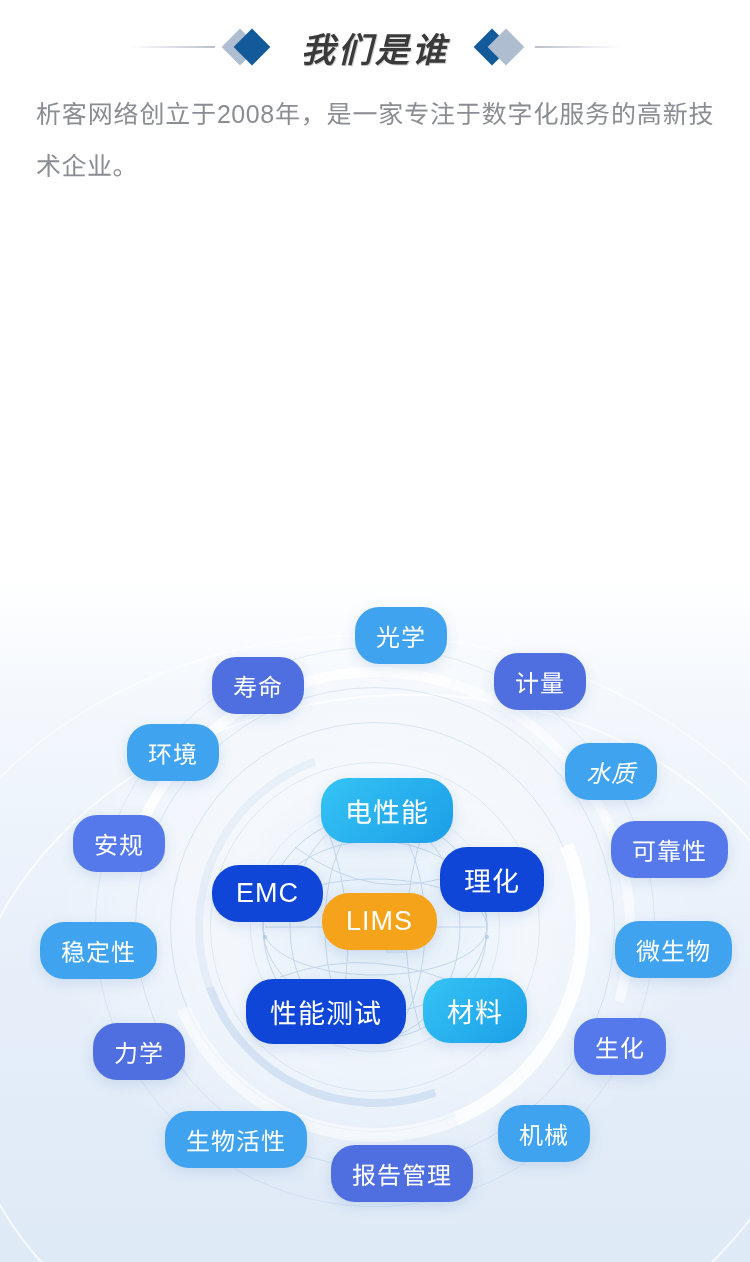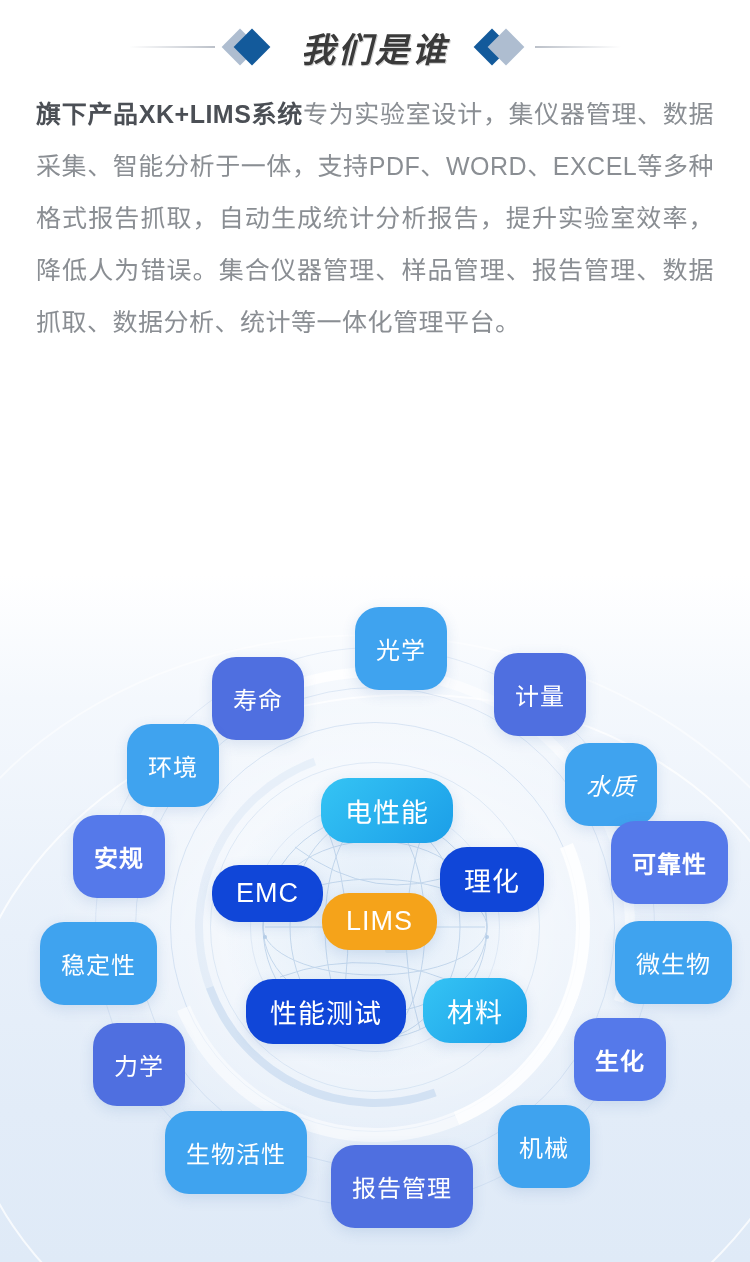--- a/index.html
+++ b/index.html
@@ -141,25 +141,25 @@
   .tag {
     position:absolute;
     display:flex; align-items:center; justify-content:center;
     color:#ffffff;
     white-space:nowrap;
     border-radius:22px;
     box-shadow:0 4px 14px rgba(60,110,180,.16);
     letter-spacing:1px;
     cursor:pointer;
   }
-  .tag.sz-m { font-size:24px; padding:24px 21px; border-radius:24px; }
+  .tag.sz-m { font-size:24px; padding:11px 21px; border-radius:24px; }
   .tag.sz-l { font-size:27px; padding:13px 24px; border-radius:27px; }
 
   .c-sky    { background:#3fa3ef; }
-  .c-peri   { background:#5579ea;font-weight:bold; }
+  .c-peri   { background:#5579ea; }
   .c-indigo { background:#4f6fe0; }
   .c-deep   { background:#1046d8; }
   .c-cyan   { background:linear-gradient(135deg,#35c4f4 0%,#1b9ee8 100%); }
   .c-orange { background:#f5a31a; }
 </style>
 </head>
 <body>
 
 <div class="header">
   <span class="rule left"></span>
@@ -170,21 +170,21 @@
   <h1 class="title">我们是谁</h1>
   <span class="dia-group right">
     <span class="dia solid"></span>
     <span class="dia pale"></span>
   </span>
   <span class="rule right"></span>
 </div>
 
 <div class="copy">
   <p class="para">
-    <b>旗下产品XK+LIMS系统</b><span>专为实验室设计，集仪器管理、数据采集、智能分析于一体，支持PDF、WORD、EXCEL等多种格式报告抓取，自动生成统计分析报告，提升实验室效率，降低人为错误。集合仪器管理、样品管理、报告管理、数据抓取、数据分析、统计等一体化管理平台。</span>
+    <span>析客网络创立于2008年，是一家专注于数字化服务的高新技术企业。</span>
   </p>
 </div>
 
 <div class="cloud">
 
   <div class="sweep"></div>
   <div class="sweep2"></div>
 
   <div class="rings">
     <div class="glow"></div>

